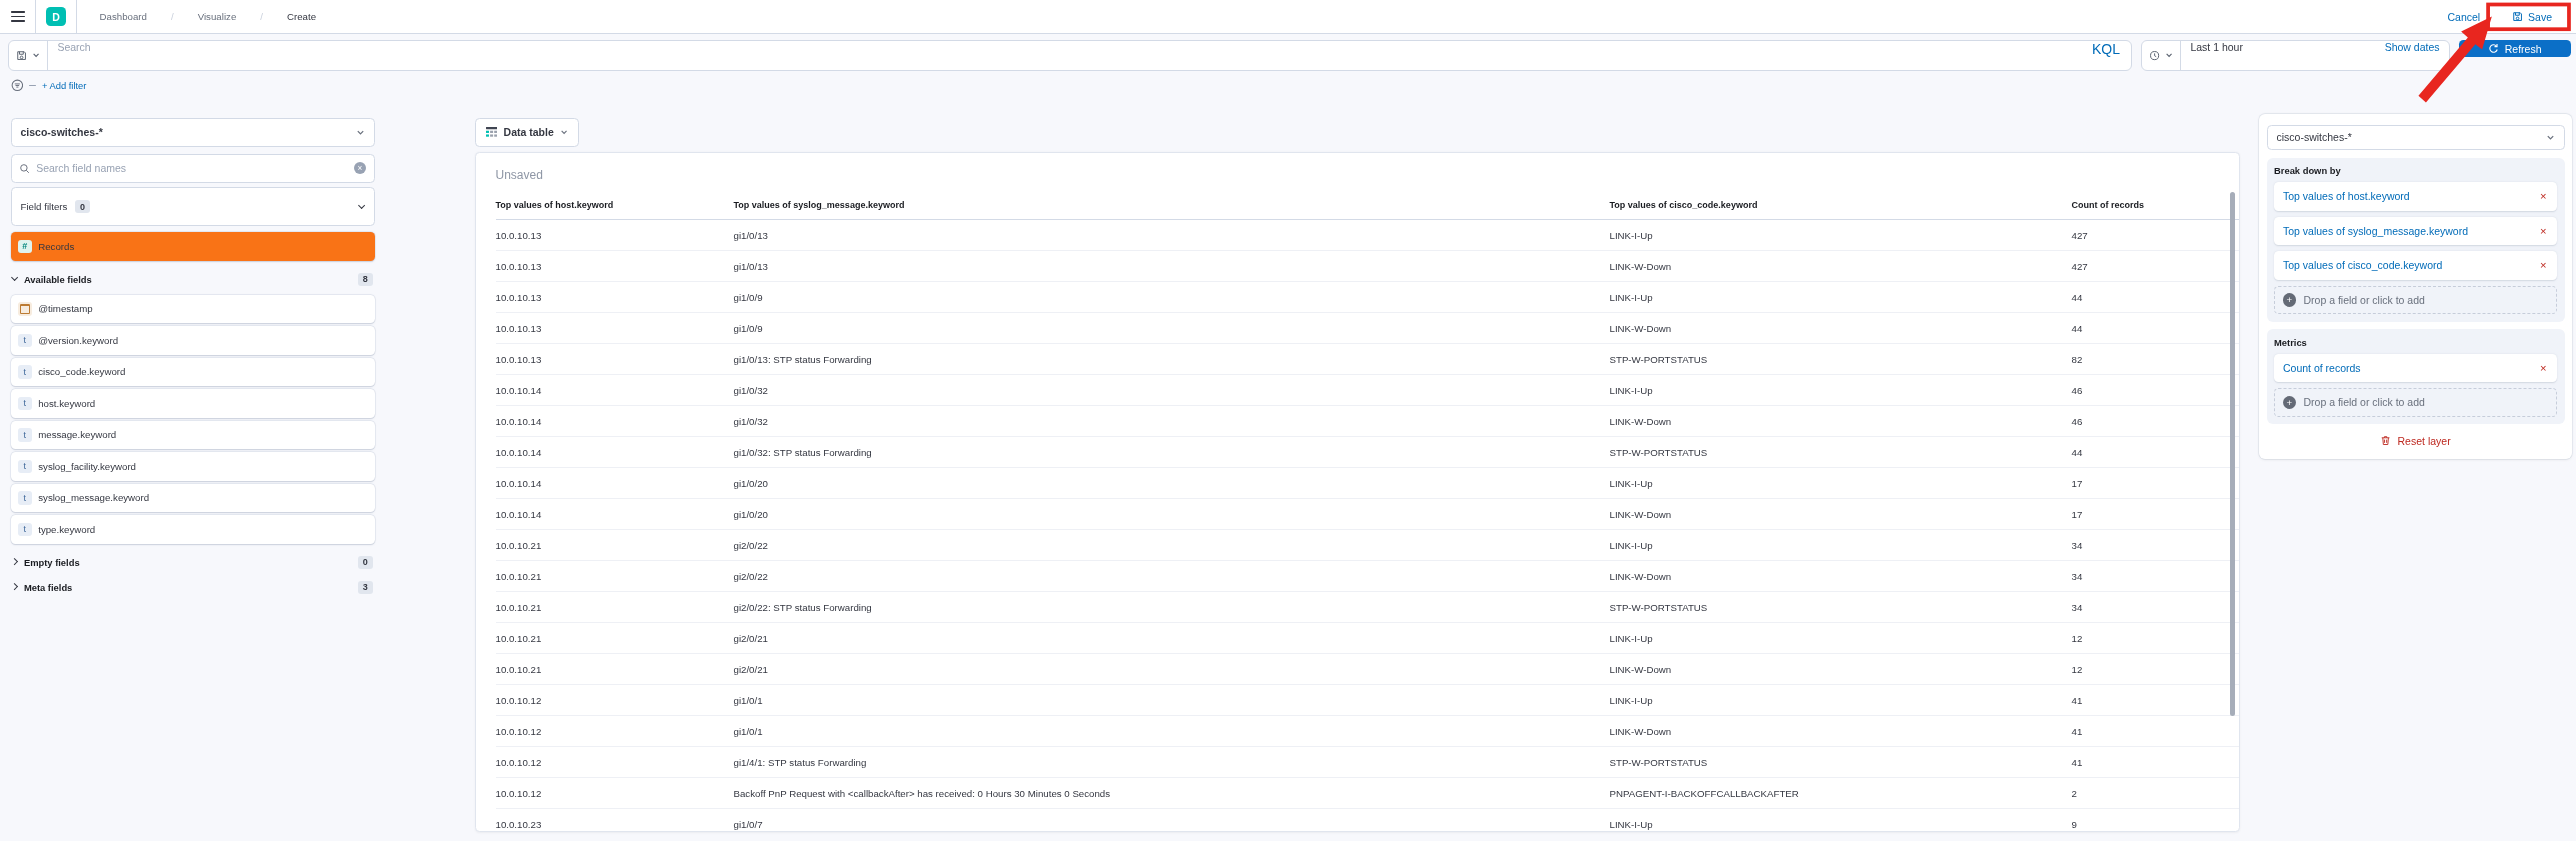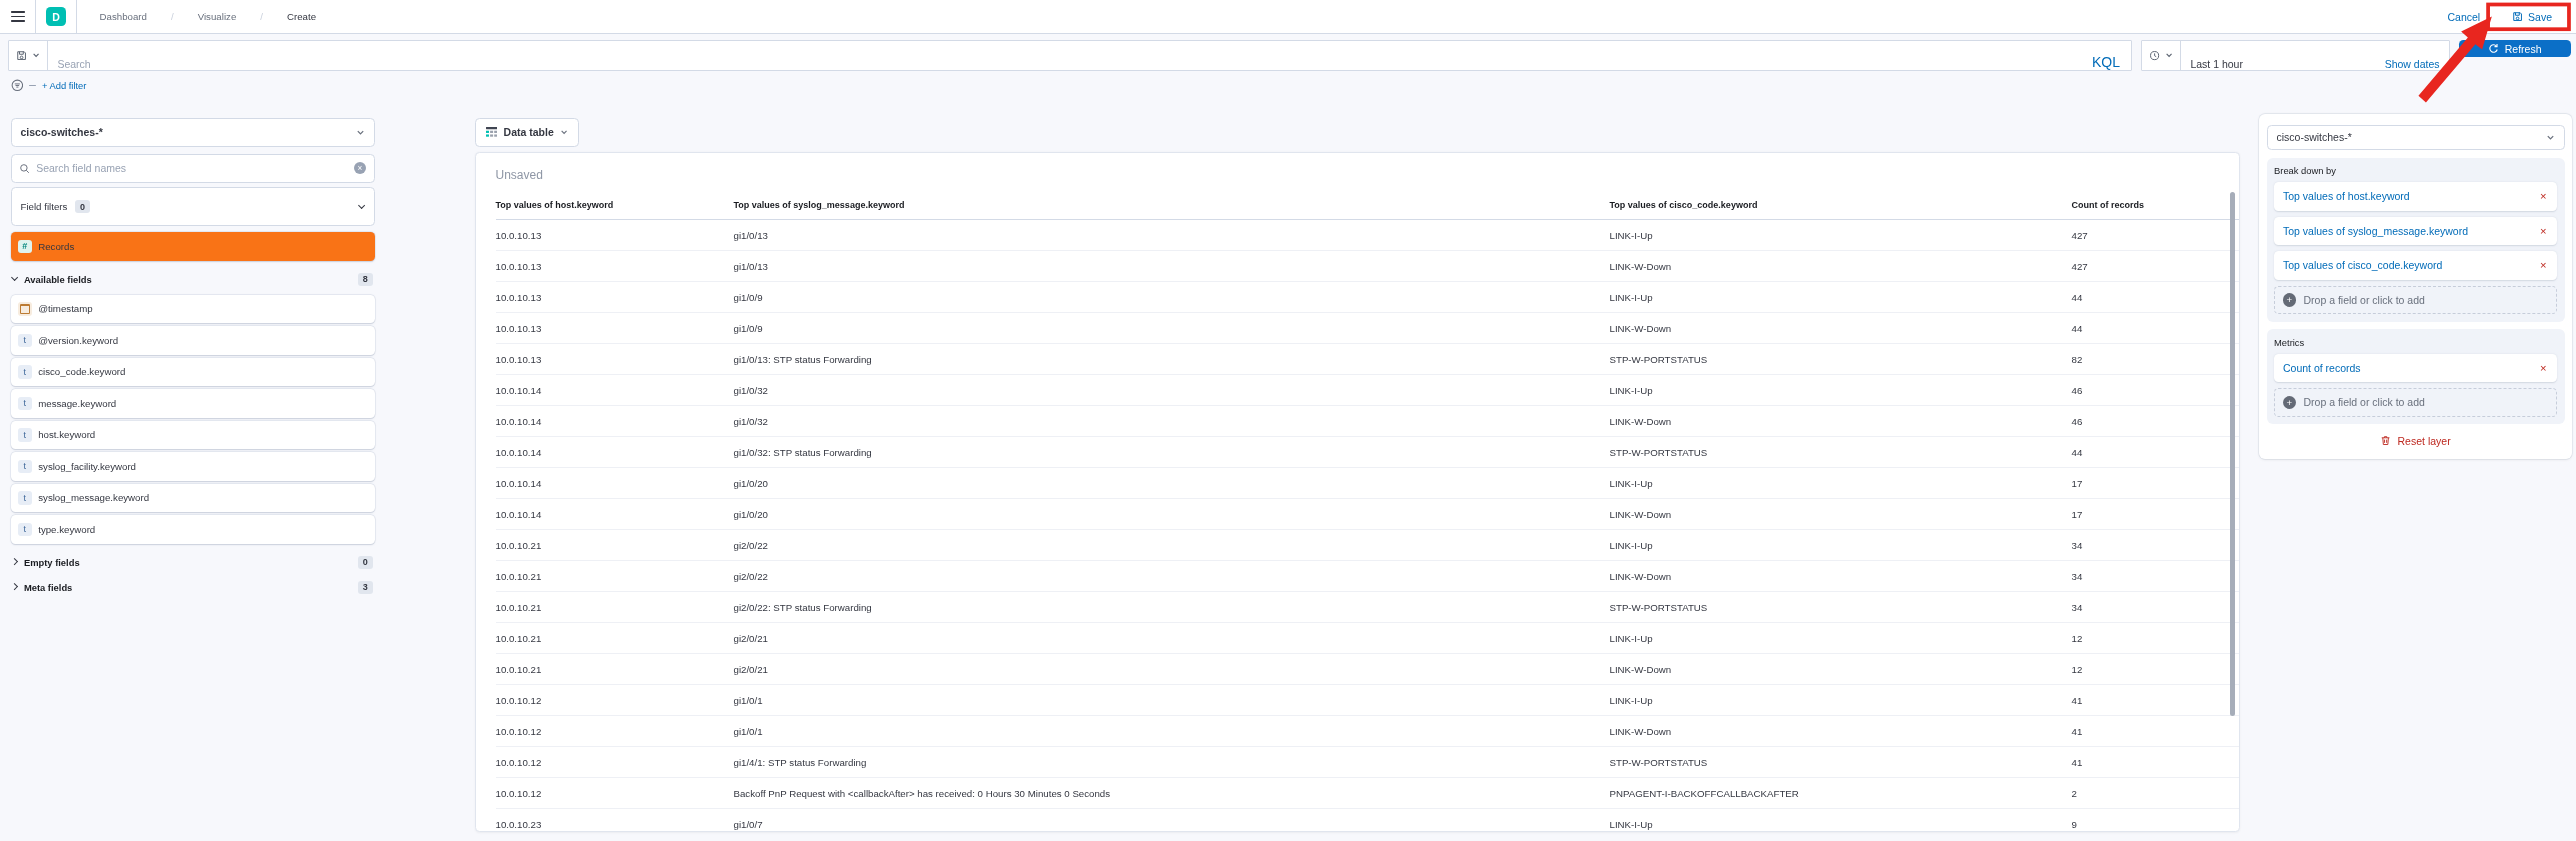--- a/index.html
+++ b/index.html
@@ -25,22 +25,22 @@
   .crumbs { display:flex; align-items:center; gap:24px; font-size:9.7px; margin-left:12px; }
   .crumb { color:#69707d; }
   .crumb.current { color:#343741; }
   .sep::before { content:"/"; color:#c9d0dc; }
   .nav-right { margin-left:auto; display:flex; align-items:center; gap:22.5px; }
   .cancel { color:#006bb8; font-size:10.5px; cursor:pointer; }
   .save-btn { display:flex; align-items:center; gap:5.2px; color:#006bb8; font-size:10.5px; font-weight:500;
               padding:4.5px 9px; cursor:pointer; }
   
   .queryrow { position:absolute; top:40px; left:7.5px; width:2563px; height:31px; display:flex; gap:9px; }
-  .searchbox, .datebox { background:#fff; border:0.7px solid #d3dae6; border-radius:1px;
-    display:flex; align-items:flex-end; height:31px; overflow:hidden; }
+  .searchbox, .datebox { background:#fff; border:0.7px solid #d3dae6; border-radius:6px;
+    display:flex; align-items:flex-start; height:31px; overflow:hidden; }
   .searchbox { flex:1; }
   .datebox { width:309px; }
   .addon { display:flex; align-items:center; gap:4.5px; padding:0 7.5px; border-right:0.7px solid #d3dae6;
            height:100%; cursor:pointer; }
   .qinput { border:none; outline:none; flex:1; font-family:inherit; font-size:10.5px; padding:0 9px; color:#343741; min-width:0; background:transparent; }
   .qinput::placeholder { color:#98a2b3; }
   .kql { color:#006bb8; font-size:14px; padding-right:10.5px; cursor:pointer; }
   .timetext { flex:1; font-size:10.5px; color:#343741; padding-left:9px; }
   .showdates { color:#006bb8; font-size:10.5px; padding-right:9px; cursor:pointer; white-space:nowrap; }
   .refresh-btn { width:112px; height:17px; background:#0b6fc7; border-radius:4.5px; color:#fff;
@@ -98,21 +98,21 @@
   .trow { display:flex; align-items:center; height:31px; border-bottom:0.7px solid #eef0f5;
     font-size:9.7px; color:#343741; }
   .c1 { width:238px; flex:none; } .c2 { width:876px; flex:none; } .c3 { width:462px; flex:none; } .c4 { flex:1; }
   .vscroll { position:absolute; right:3.7px; top:39px; width:5.2px; height:524px; background:#a6adb9; border-radius:3px; cursor:pointer; }
   
   .config { position:absolute; left:2259px; top:114px; width:313px; background:#fff; border-radius:6px;
     box-shadow:0 0.7px 3px rgba(0,0,0,.07), 0 0 0 0.7px rgba(211,218,230,.55); padding:10.5px 7.5px 12px; }
   .cfg-sel { height:25.5px; border:0.7px solid #d3dae6; border-radius:4.5px; background:#fff;
     display:flex; align-items:center; justify-content:space-between; padding:0 9px; font-size:10.5px; cursor:pointer; }
   .group { margin-top:7.5px; background:#f0f3f9; border-radius:6px; padding:7.5px; }
-  .group-label { font-weight:400; font-size:9.4px; color:#1a1c21; }
+  .group-label { font-weight:700; font-size:9.4px; color:#1a1c21; }
   .dim-chip { margin-top:6px; height:28.5px; background:#fff; border-radius:4.5px;
     box-shadow:0 0.7px 1.5px rgba(152,162,179,.35); display:flex; align-items:center; padding:0 9px;
     font-size:10.5px; color:#006bb8; cursor:pointer; }
   .dim-close { margin-left:auto; color:#bd271e; font-size:11.2px; cursor:pointer; padding:0 1.5px; }
   .dim-close::before { content:"×"; }
   .dropzone { margin-top:6px; height:28.5px; border:0.7px dashed #c6cdda; border-radius:4.5px;
     display:flex; align-items:center; gap:7.5px; padding:0 7.5px; color:#69707d; font-size:10.5px; cursor:pointer; }
   .plus { width:13.5px; height:13.5px; border-radius:50%; background:#646a76; color:#fff;
     display:flex; align-items:center; justify-content:center; font-size:9.7px; flex:none; }
   .plus::before { content:"+"; }
@@ -261,26 +261,26 @@
         <span>@version.keyword</span>
       </div>
 
       <div class="field-item">
         <span class="token string"></span>
         <span>cisco_code.keyword</span>
       </div>
 
       <div class="field-item">
         <span class="token string"></span>
+        <span>host.keyword</span>
+      </div>
+
+      <div class="field-item">
+        <span class="token string"></span>
         <span>message.keyword</span>
-      </div>
-
-      <div class="field-item">
-        <span class="token string"></span>
-        <span>host.keyword</span>
       </div>
 
       <div class="field-item">
         <span class="token string"></span>
         <span>syslog_facility.keyword</span>
       </div>
 
       <div class="field-item">
         <span class="token string"></span>
         <span>syslog_message.keyword</span>

